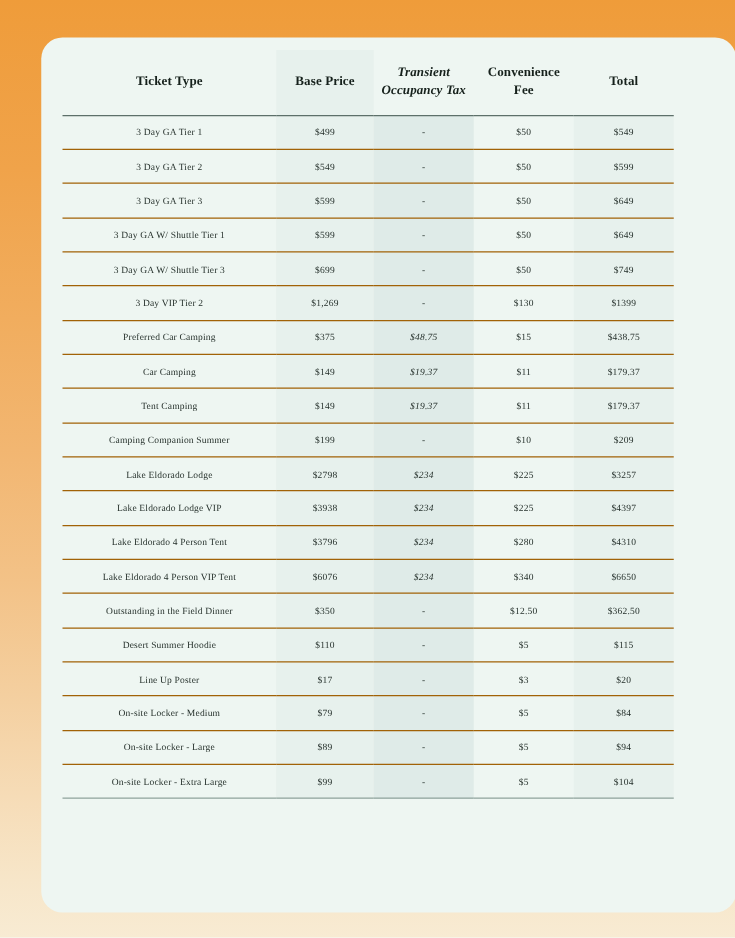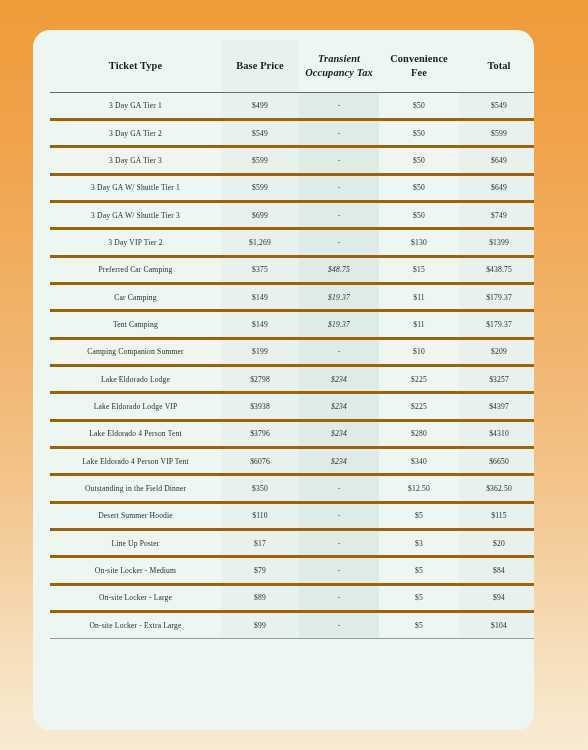--- a/index.html
+++ b/index.html
@@ -23,21 +23,21 @@
        #f8ebd3 100%);
     font-family: "Liberation Serif", "DejaVu Serif", serif;
     position: relative;
   }
 
   
   #card {
     position: absolute;
     left: 33px;
     top: 30px;
-    width: 501px;
+    width: 556px;
     height: 700px;
     background: #eef6f2;
     border-radius: 17px;
     overflow: hidden;
   }
 
   
   #price-table {
     position: absolute;
     left: 17px;
@@ -78,21 +78,21 @@
     color: #26312c;
     text-align: center;
     vertical-align: middle;
     height: 27.35px;
     padding: 0 3px;
     letter-spacing: .15px;
     white-space: nowrap;
   }
 
   #price-table tbody tr {
-    border-bottom: 3px solid #a16207;
+    border-bottom: 1px solid #a16207;
   }
 
   #price-table tbody tr:last-child {
     border-bottom: 1.6px solid #8fa39c;
   }
 
   
   #price-table .c-base,
   #price-table td.tint-a,
   #price-table th.tint-a  { background: #e7f1ed; }

